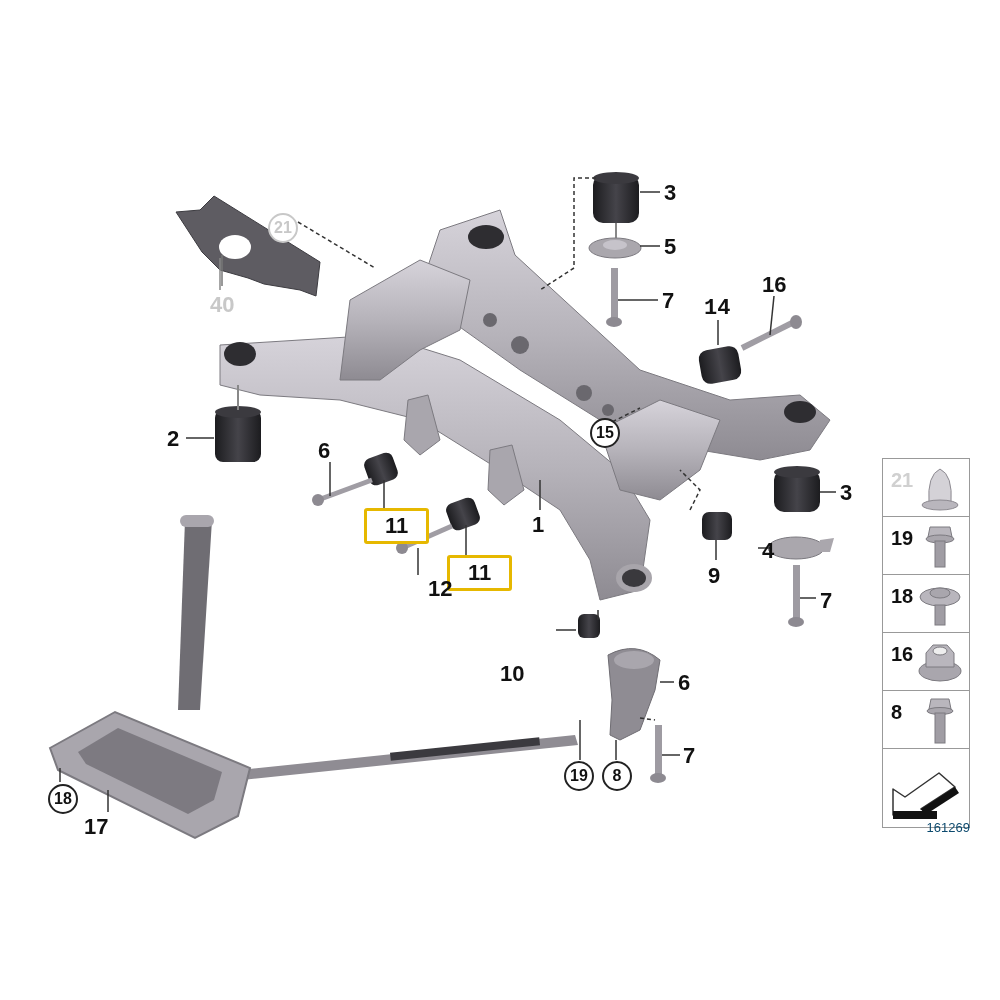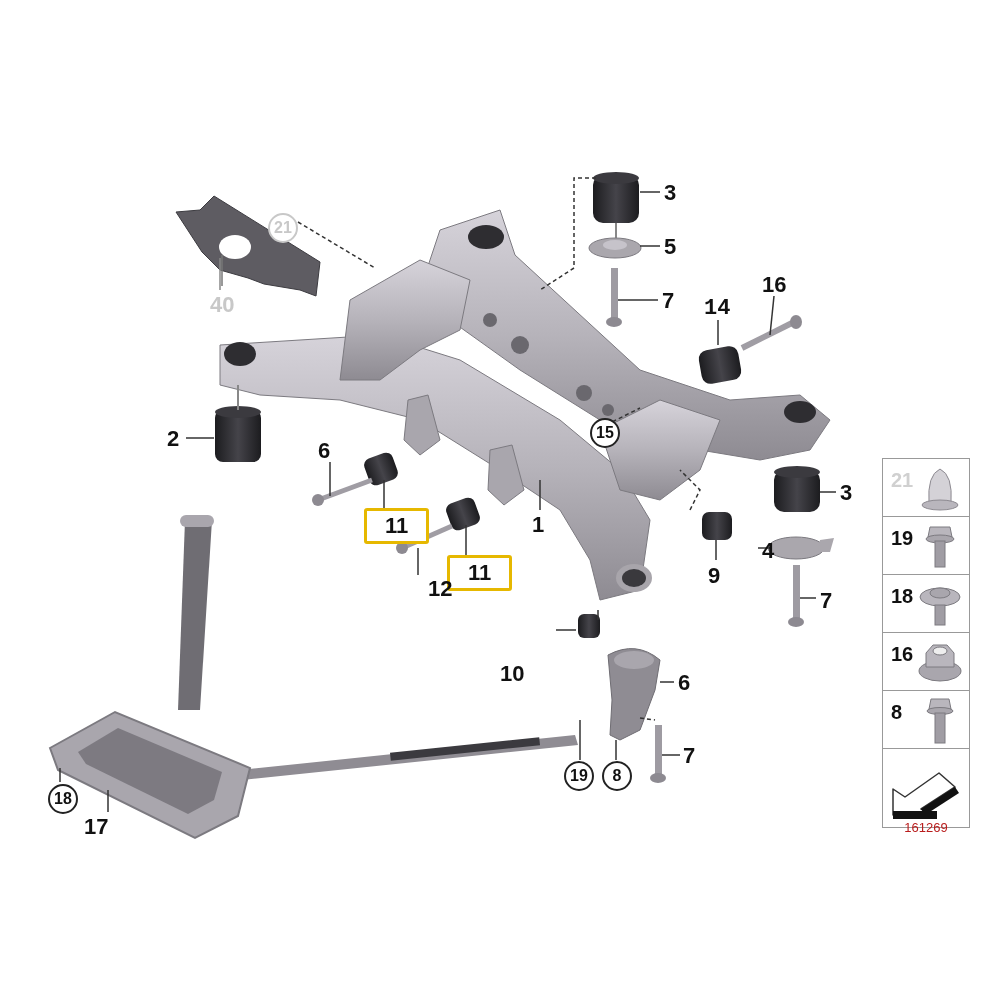--- a/index.html
+++ b/index.html
@@ -9,21 +9,21 @@
   .callout.faded{color:#c8c8c8;}
   .callout.circle{width:26px;height:26px;border:2px solid #222;border-radius:50%;display:flex;align-items:center;justify-content:center;font-size:16px;background:#fff;}
   .callout.circle.faded{border-color:#c8c8c8;}
   .callout.hl{border:3px solid #e6b800;border-radius:3px;padding:4px 18px;background:#fff;}
   #legend{position:absolute;left:882px;top:458px;width:86px;border:1px solid #999;background:#fff;}
   .legend-cell{position:relative;height:57px;border-bottom:1px solid #999;}
   .legend-cell:last-child{border-bottom:none;height:78px;}
   .legend-num{position:absolute;left:8px;top:10px;font-weight:bold;font-size:20px;color:#111;}
   .legend-num.faded{color:#d0d0d0;}
   .legend-icon{position:absolute;right:6px;top:4px;width:46px;height:50px;}
-  #diagram-id{position:absolute;left:882px;top:820px;width:88px;text-align:center;font-size:13px;color:#b91c1c;}
+  #diagram-id{position:absolute;left:882px;top:820px;width:88px;text-align:right;font-size:13px;color:#0c4a6e;}
 </style>
 </head>
 <body>
 
 <div id="stage">
   <svg width="1000" height="1000" viewBox="0 0 1000 1000" style="position:absolute;left:0;top:0;">
     <defs>
       <linearGradient id="metal" x1="0" y1="0" x2="0" y2="1">
         <stop offset="0" stop-color="#d6d3da"></stop>
         <stop offset="0.5" stop-color="#b6b3ba"></stop>

